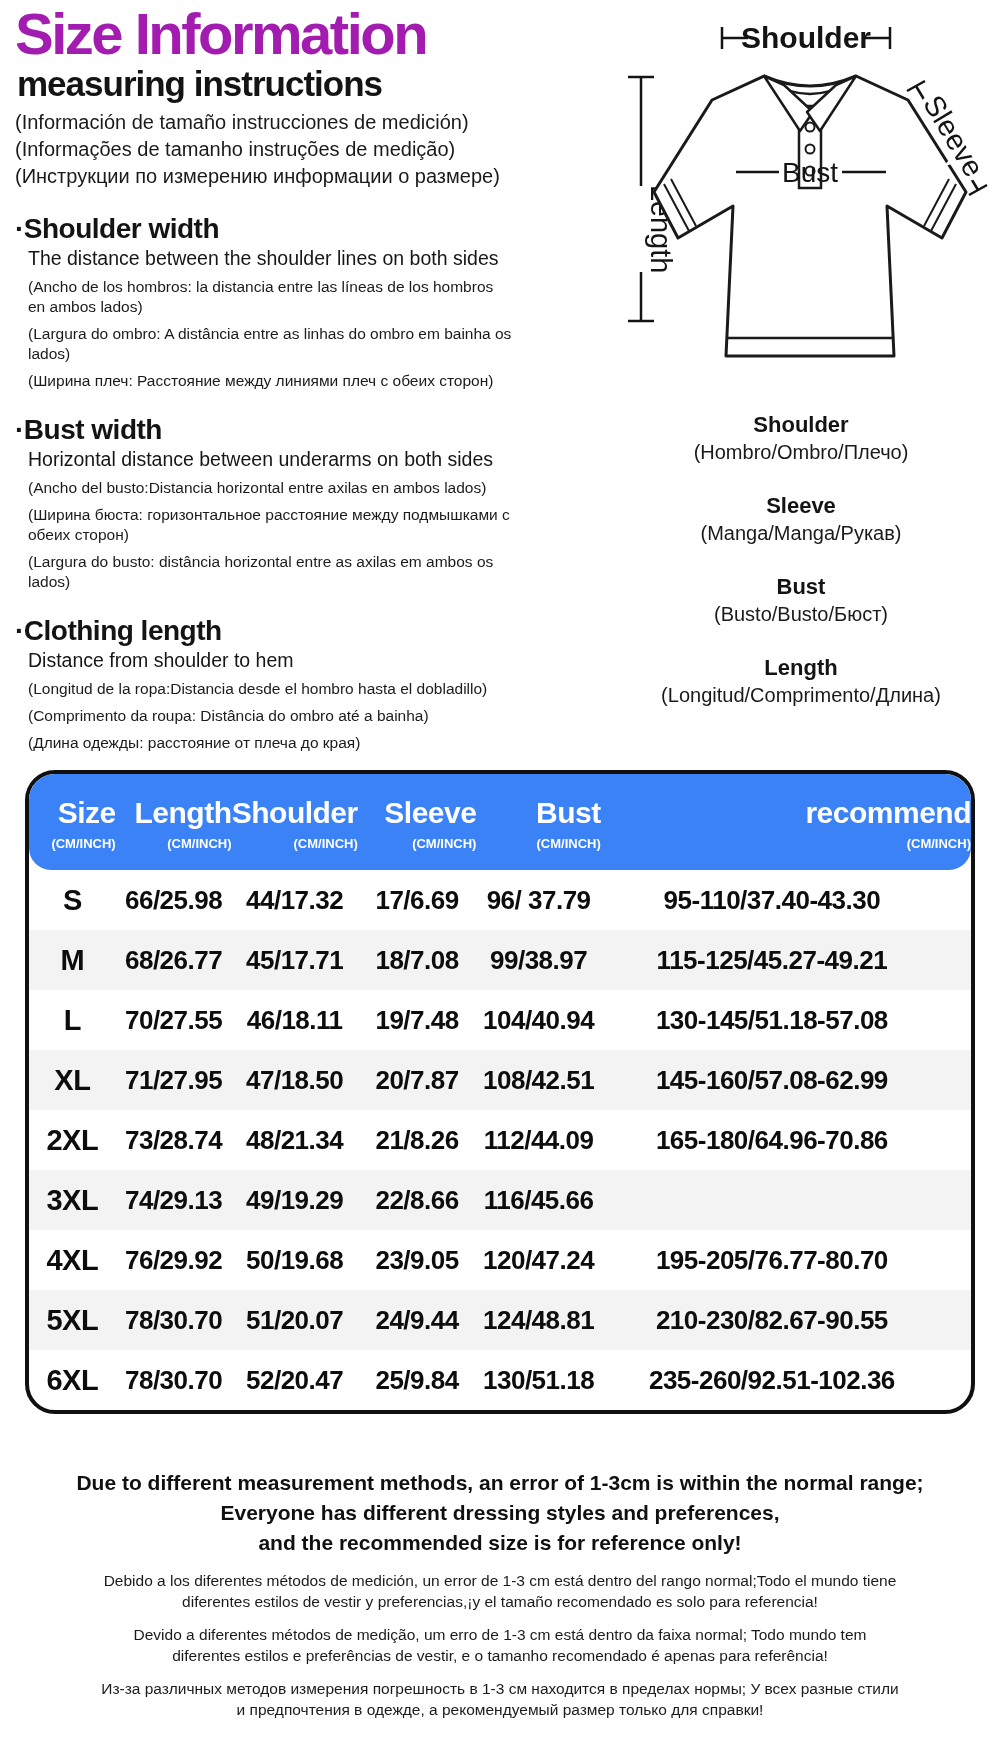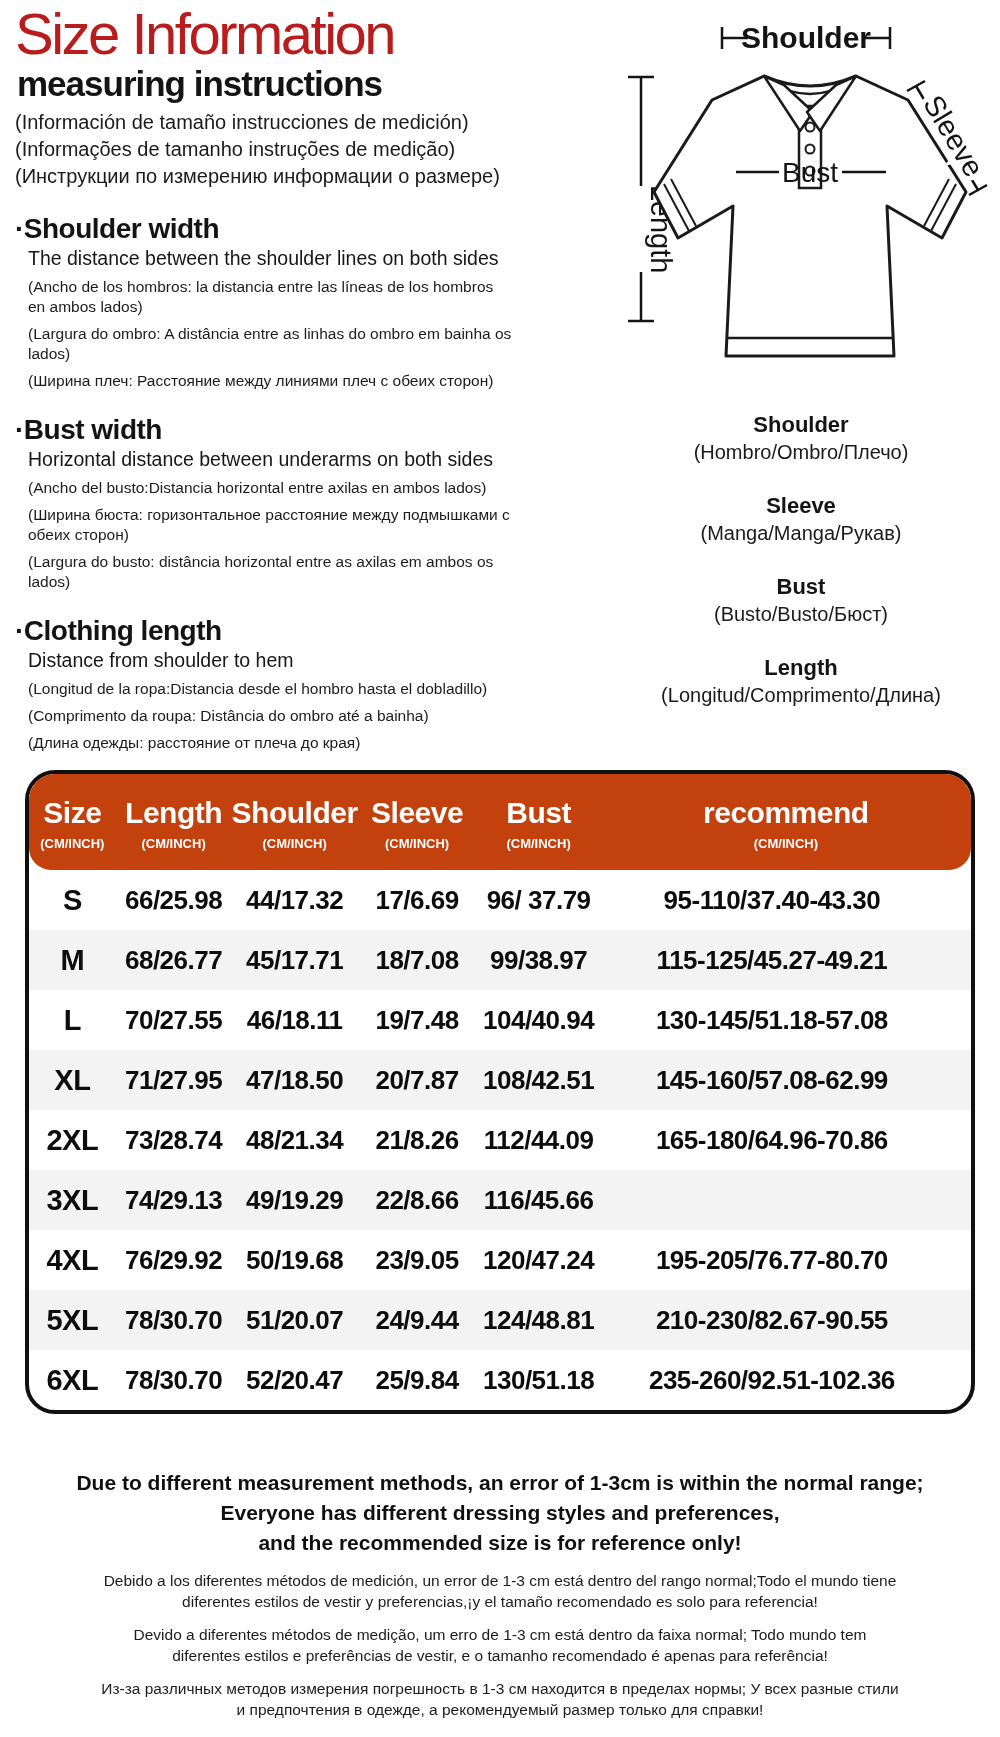--- a/index.html
+++ b/index.html
@@ -9,22 +9,22 @@
     font-family: "Liberation Sans", "DejaVu Sans", sans-serif;
     color: #0e0e0e;
     overflow: hidden;
     position: relative;
   }
 
   
   .top { position: relative; height: 752px; }
   .left-col { position: absolute; left: 15px; top: 2px; width: 528px; }
   .page-title {
-    font-size: 58px; font-weight: normal; letter-spacing: -2.5px;
-    line-height: 1.12; color: #b91c1c;
+    font-size: 58px; font-weight: bold; letter-spacing: -2.5px;
+    line-height: 1.12; color: #a21caf;
   }
   .page-subtitle {
     font-size: 35px; font-weight: bold; letter-spacing: -1px;
     margin: -3px 0 5px 2px; color: #141414;
   }
   .sub-trans { font-size: 20px; line-height: 27px; color: #1a1a1a; }
 
   .section { margin-top: 23px; }
   .sec-head { font-size: 28px; font-weight: bold; letter-spacing: -0.5px; color: #141414; }
   .sec-desc { font-size: 19.5px; margin: 2px 0 7px 13px; color: #161616; }
@@ -41,25 +41,25 @@
 
   svg text { font-family: "Liberation Sans", "DejaVu Sans", sans-serif; }
 
   
   .size-table {
     margin: 18px auto 0; width: 950px;
     border: 4px solid #101010; border-radius: 30px;
     overflow: hidden; background: #fff;
   }
   .thead {
-    background: #c2410c; color: #fff;
+    background: #3b82f6; color: #fff;
     border-radius: 0 0 22px 22px;
     display: grid;
     grid-template-columns: 9.2% 12.3% 13.4% 12.6% 13.2% 39.3%;
-    padding: 22px 0 16px; text-align: center;
+    padding: 22px 0 16px; text-align: right;
   }
   .th-label { font-size: 30px; font-weight: bold; line-height: 34px; letter-spacing: -0.5px; }
   .th-unit  { font-size: 13px; font-weight: bold; line-height: 20px; margin-top: 4px; }
   .tr {
     display: grid;
     grid-template-columns: 9.2% 12.3% 13.4% 12.6% 13.2% 39.3%;
     height: 60px; align-items: center; text-align: center;
   }
   .tr.alt { background: #f3f3f3; }
   .td { font-size: 26px; font-weight: bold; letter-spacing: -0.5px; color: #0d0d0d; }

